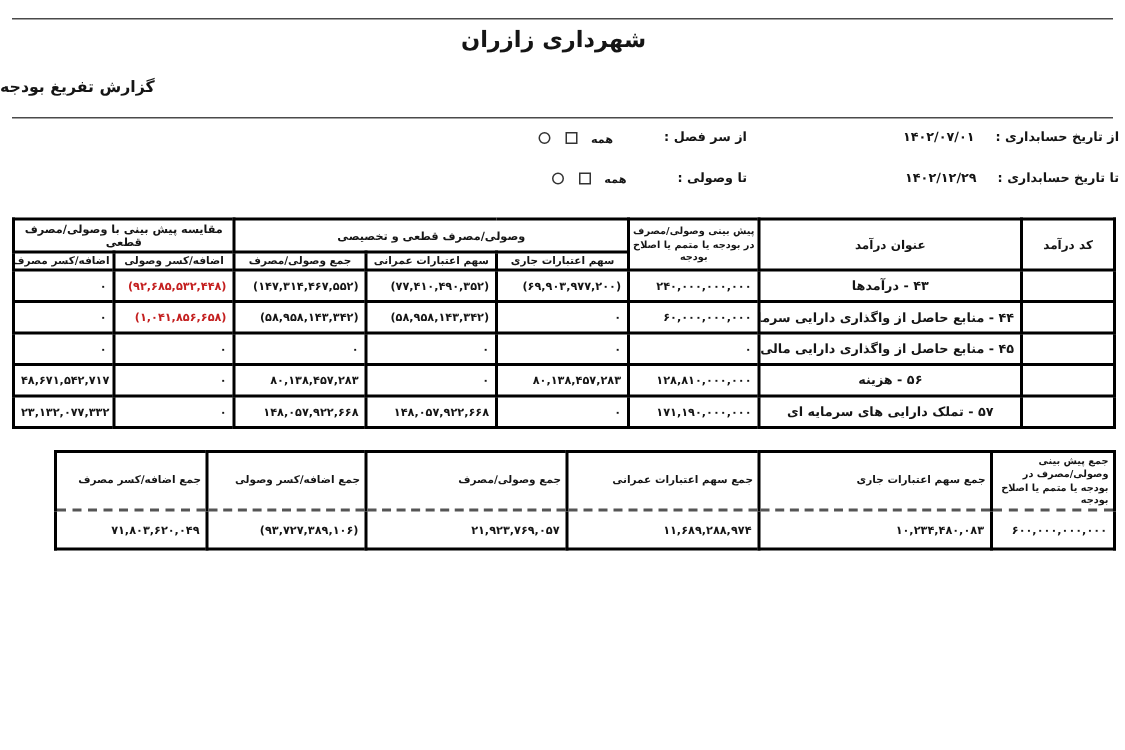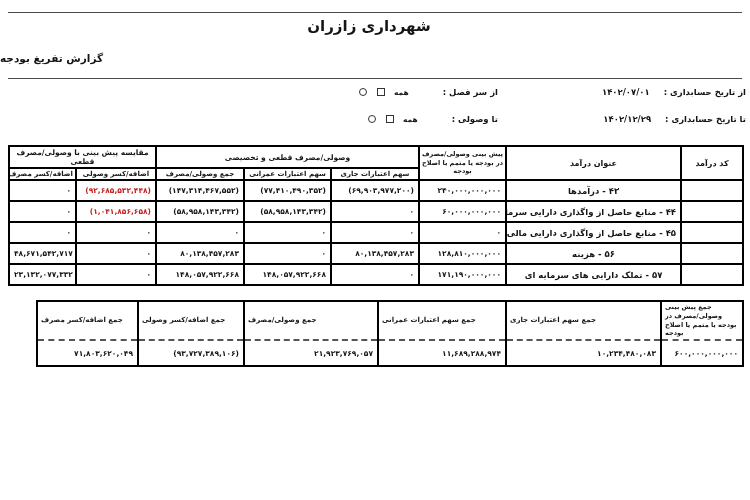--- a/index.html
+++ b/index.html
@@ -33,21 +33,21 @@
   .h-main{font-size:8px;}
   .h-sub{font-size:7px;white-space:nowrap;}
   .h-group{font-size:7.5px;height:17px;}
   .h-forecast{font-size:6.5px;line-height:1.3;}
   .main-table tbody tr{height:21px;}
   .cell-title{font-size:8.5px;text-align:center;padding:0 4px;white-space:nowrap;}
   .num{direction:ltr;text-align:right;font-size:7.5px;padding:0 4px;white-space:nowrap;}
   .neg{color:var(--neg,#c42020);}
 
   .summary-table{position:absolute;top:300px;left:36px;width:706px;}
-  .summary-table th{border:2px solid #000;border-bottom:2px dashed #555;font-size:7px;line-height:1.35;height:32px;text-align:left;padding:1px 3px;font-weight:bold;}
+  .summary-table th{border:2px solid #000;border-bottom:2px dashed #555;font-size:7px;line-height:1.35;height:32px;text-align:right;padding:1px 3px;font-weight:bold;}
   .summary-table th.h-forecast{font-size:6.5px;}
   .summary-table td{border:2px solid #000;border-top:2px dashed #555;height:24px;}
 </style>
 </head>
 <body>
 
 <div class="page">
 
   <div class="rule top"></div>
   <div class="title">شهرداری زازران</div>

